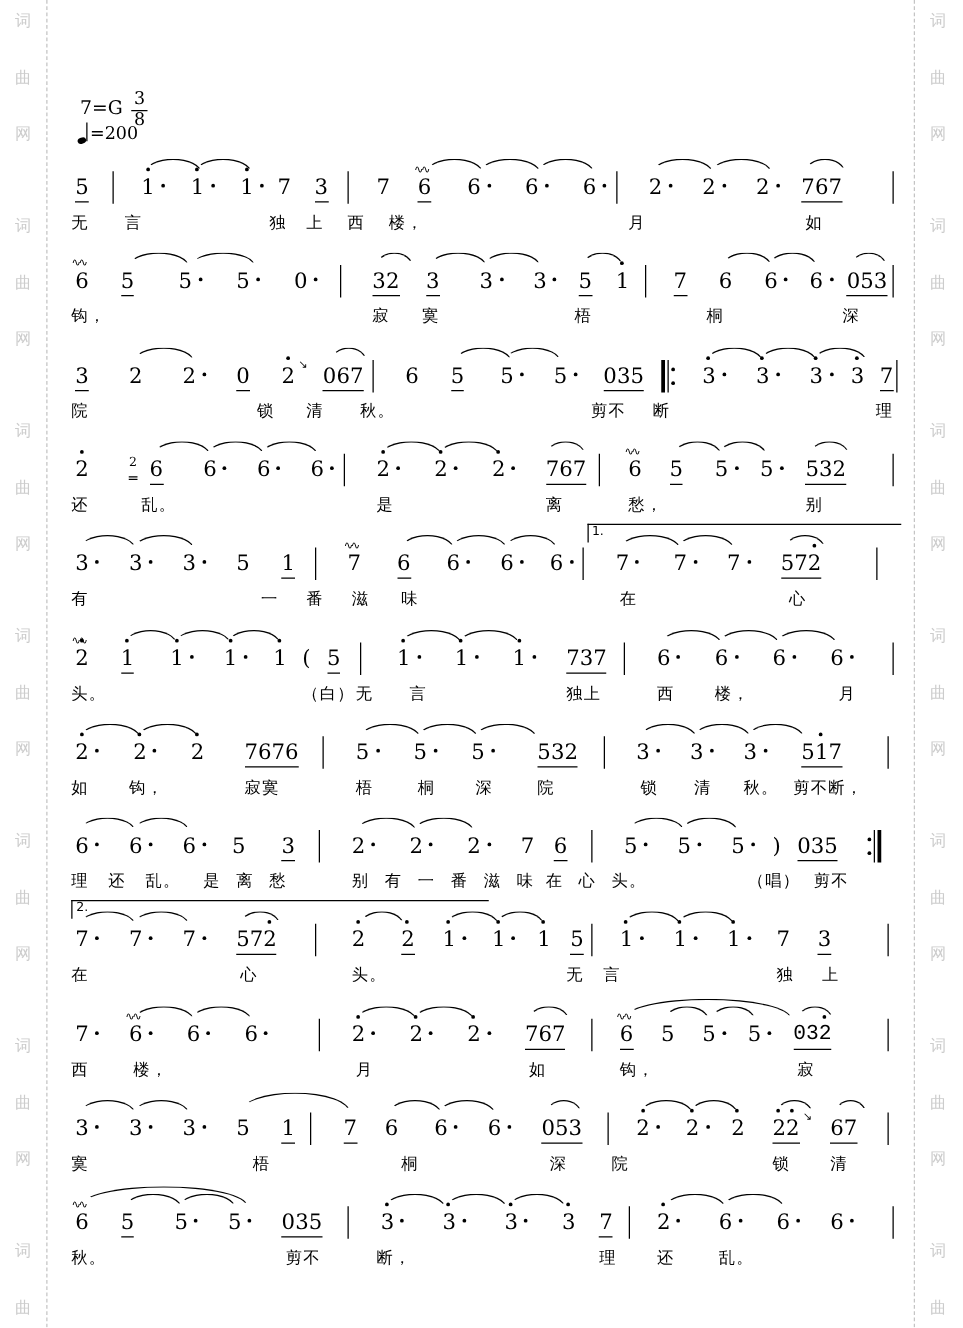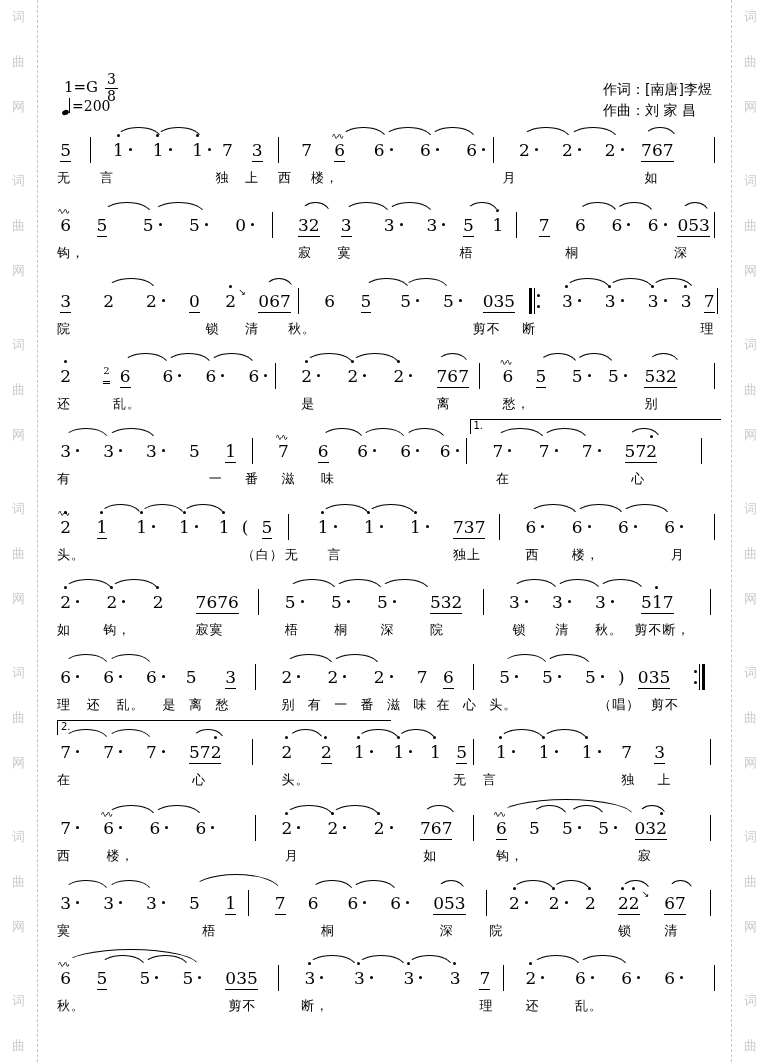--- a/index.html
+++ b/index.html
@@ -92,27 +92,23 @@
       <span class="wm-char" style="left: 744px; top: 709px;">曲</span>
       <span class="wm-char" style="left: 744px; top: 754px;">网</span>
       <span class="wm-char" style="left: 744px; top: 828px;">词</span>
       <span class="wm-char" style="left: 744px; top: 873px;">曲</span>
       <span class="wm-char" style="left: 744px; top: 918px;">网</span>
       <span class="wm-char" style="left: 744px; top: 992px;">词</span>
       <span class="wm-char" style="left: 744px; top: 1037px;">曲</span>
     </div>
 
 
-  <div class="credits">
-    <div>作词：[南唐]李煜</div>
-    <div>作曲：刘 家 昌</div>
-  </div>
 
   <div class="keysig">
-    <span>1=G</span><span class="meter"><span class="num">3</span><span class="den">8</span></span>
+    <span>7=G</span><span class="meter"><span class="num">3</span><span class="den">8</span></span>
   </div>
   <div class="tempo">
     <span class="qnote"></span><span>=200</span>
   </div>
 
   <div id="score">
       <div class="system" style="top: 120px;">
         <div class="arc" style="left: 9%; width: 6.5%;"></div>
         <div class="arc" style="left: 15%; width: 6.5%;"></div>
         <div class="arc" style="left: 43%; width: 6.5%;"></div>
@@ -472,21 +468,21 @@
         <div class="bar" style="left: 30%;"></div>
         <span class="tok" style="left: 34%;"><span class="cw"><span class="ch">2<i class="hd"></i></span></span><i class="aug"></i></span>
         <span class="tok" style="left: 41%;"><span class="cw"><span class="ch">2<i class="hd"></i></span></span><i class="aug"></i></span>
         <span class="tok" style="left: 48%;"><span class="cw"><span class="ch">2<i class="hd"></i></span></span><i class="aug"></i></span>
         <span class="tok u" style="left: 55%;"><span class="cw"><span class="ch">7</span><span class="ch">6</span><span class="ch">7</span></span></span>
         <div class="bar" style="left: 63%;"></div>
         <span class="tok u" style="left: 66.5%;"><span class="cw"><span class="ch">6</span></span><span class="orn">∿∿</span></span>
         <span class="tok" style="left: 71.5%;"><span class="cw"><span class="ch">5</span></span></span>
         <span class="tok" style="left: 76.5%;"><span class="cw"><span class="ch">5</span></span><i class="aug"></i></span>
         <span class="tok" style="left: 82%;"><span class="cw"><span class="ch">5</span></span><i class="aug"></i></span>
-        <span class="tok u" style="left: 87.5%;"><span class="cw"><span class="ch">0</span><span class="ch">3</span><span class="ch">2<i class="hd"></i></span></span></span>
+        <span class="tok u" style="left: 87.5%; font-family: Liberation Mono, monospace;"><span class="cw"><span class="ch">0</span><span class="ch">3</span><span class="ch">2<i class="hd"></i></span></span></span>
         <div class="bar" style="left: 99%;"></div>
         <span class="lyr" style="left: 0%;">西</span>
         <span class="lyr" style="left: 7.5%;">楼，</span>
         <span class="lyr" style="left: 34.5%;">月</span>
         <span class="lyr" style="left: 55.5%;">如</span>
         <span class="lyr" style="left: 66.5%;">钩，</span>
         <span class="lyr" style="left: 88%;">寂</span>
       </div>
       <div class="system" style="top: 873px;">
         <div class="arc" style="left: 1%; width: 6.5%;"></div>

